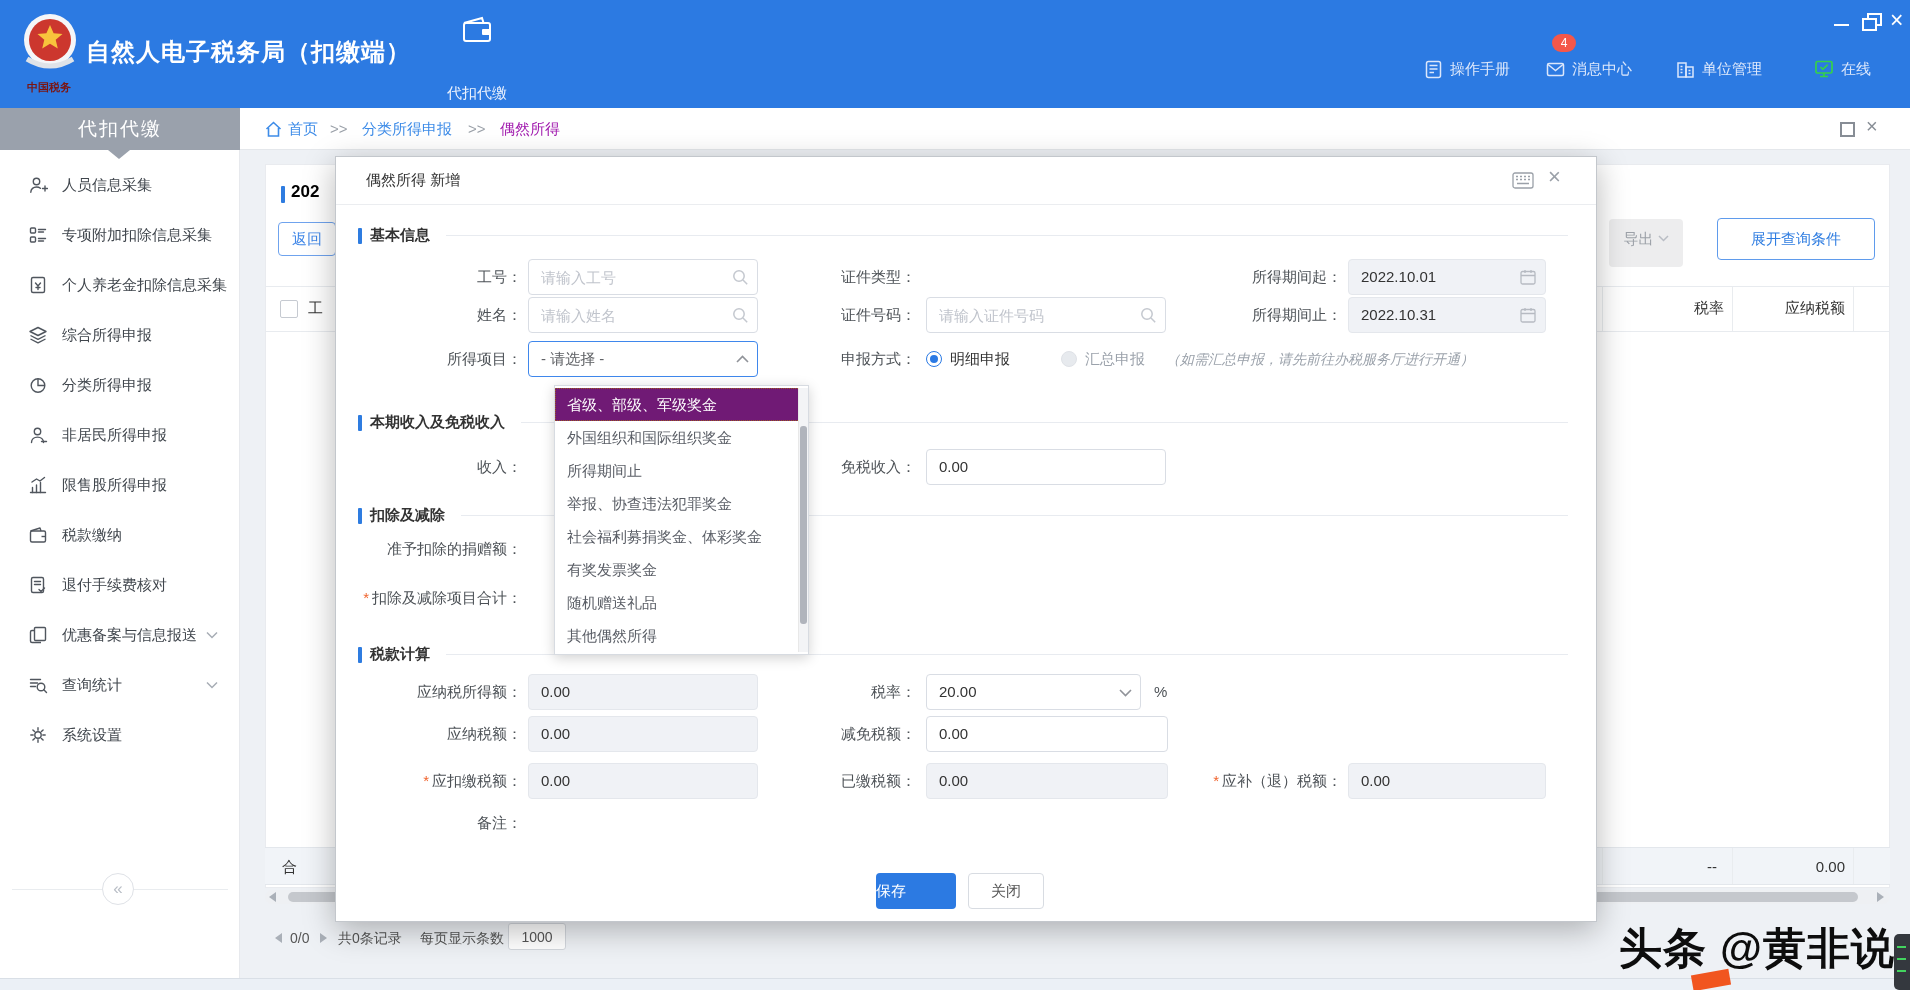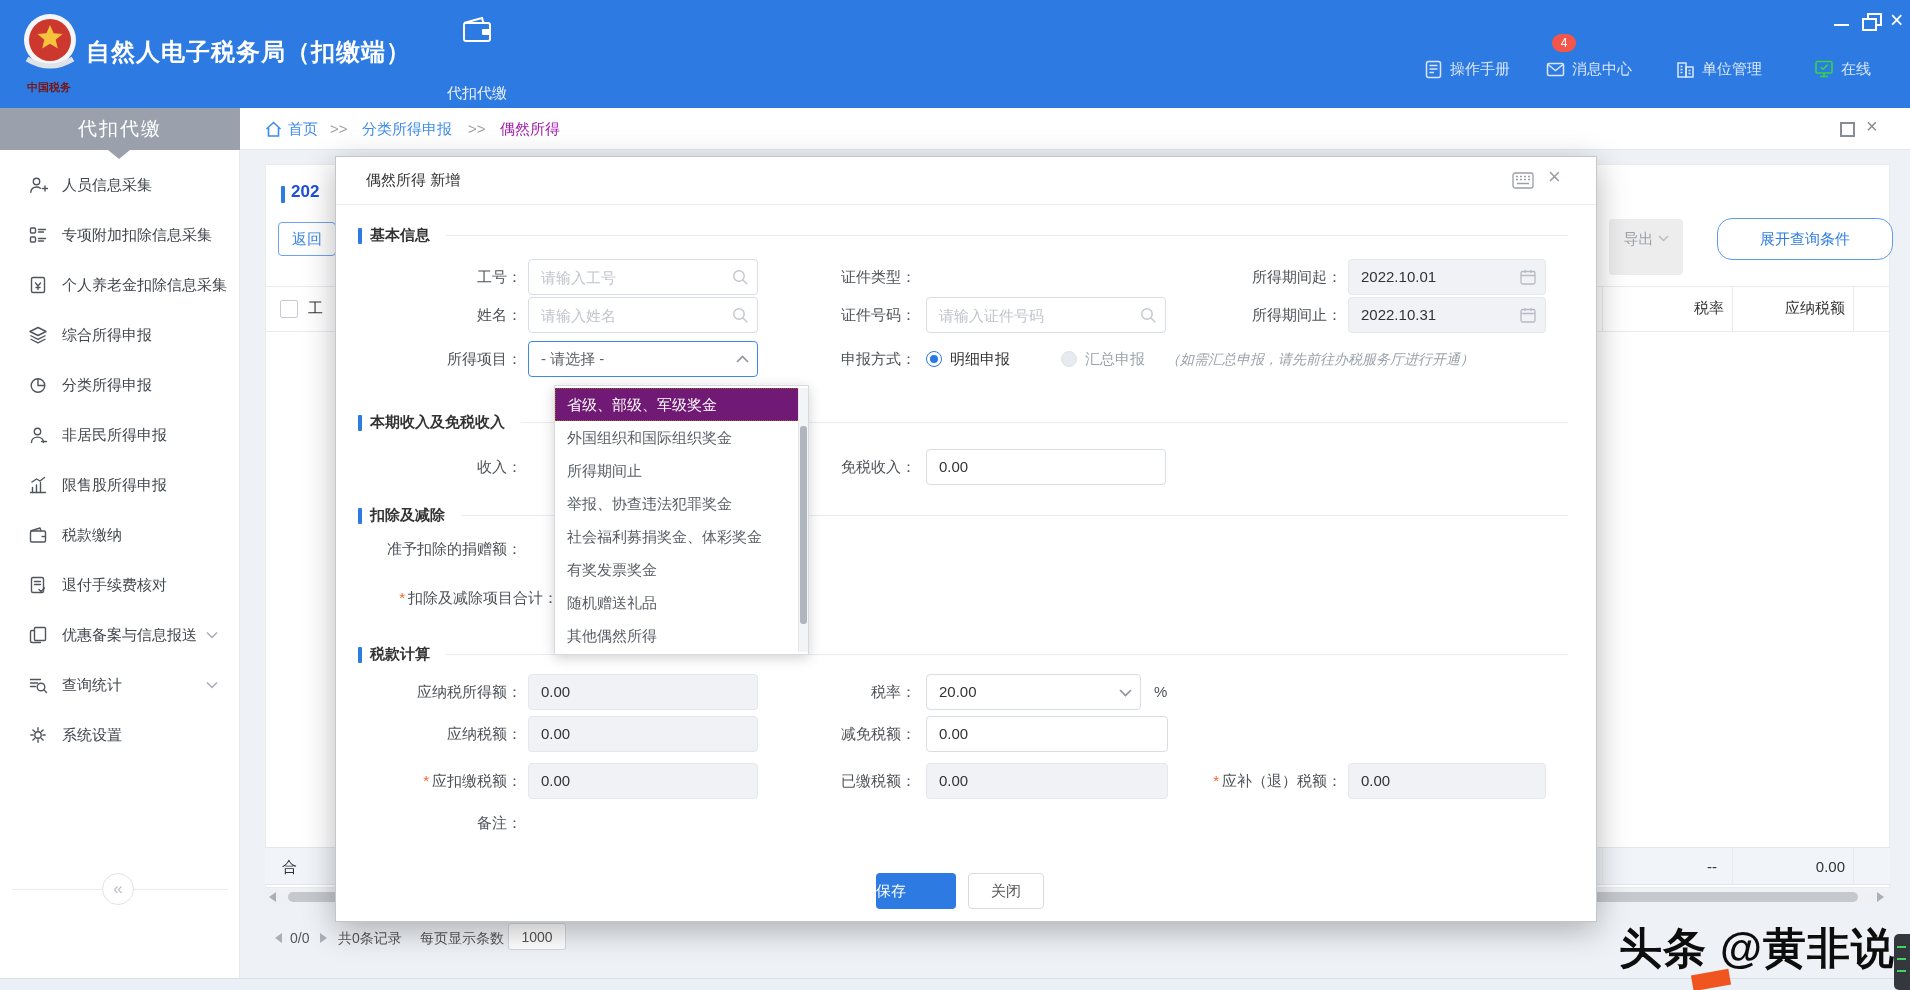--- a/index.html
+++ b/index.html
@@ -35,30 +35,30 @@
   .collapse-btn{position:absolute;left:102px;top:765px;width:32px;height:32px;border:1px solid #dfe2e7;border-radius:50%;
       background:#fff;color:#b9bec6;font-size:17px;text-align:center;line-height:29px;box-sizing:border-box;}
   
   .bcbar{position:absolute;left:240px;top:108px;width:1670px;height:42px;background:#fff;border-bottom:1px solid #e4e7eb;box-sizing:border-box;}
   .bc-txt{position:absolute;top:11px;font-size:15px;line-height:20px;}
   .bc-restore{position:absolute;left:1600px;top:14px;width:11px;height:11px;border:2px solid #878d95;}
   .bc-close{position:absolute;left:1626px;top:7px;color:#878d95;font-size:20px;}
   
   .panel{position:absolute;left:265px;top:164px;width:1625px;height:724px;background:#fff;border:1px solid #e9ebef;box-sizing:border-box;}
   .period-bar{position:absolute;left:281px;top:186px;width:4px;height:17px;background:#2e7ce0;border-radius:1px;}
-  .period-text{position:absolute;left:291px;top:182px;font-size:17px;font-weight:bold;color:#1d4ed8;text-align:center;}
+  .period-text{position:absolute;left:291px;top:182px;font-size:17px;font-weight:bold;color:#000000;text-align:center;}
   .back-btn{position:absolute;left:278px;top:222px;width:58px;height:34px;border:1px solid #6fa3ee;border-radius:4px;background:#fff;
       color:#3e86e8;font-size:15px;text-align:center;line-height:32px;box-sizing:border-box;}
   .thcheck{position:absolute;left:280px;top:300px;width:16px;height:16px;border:1px solid #c6cad1;border-radius:2px;background:#fff;}
   .hline{position:absolute;height:1px;background:#e8ebef;}
   .vsep{position:absolute;width:1px;background:#e9ecef;}
   .hcell{position:absolute;top:290px;height:36px;line-height:36px;font-size:15px;color:#333;text-align:right;}
-  .export-btn{position:absolute;left:1609px;top:219px;width:74px;height:56px;background:#ededee;border-radius:4px;color:#9ca1a8;
+  .export-btn{position:absolute;left:1609px;top:219px;width:74px;height:48px;background:#ededee;border-radius:4px;color:#9ca1a8;
       font-size:15px;text-align:center;line-height:40px;}
-  .expand-btn{position:absolute;left:1717px;top:218px;width:176px;height:42px;border:1px solid #5f9bec;border-radius:15px;background:#fff;
+  .expand-btn{position:absolute;left:1717px;top:218px;width:158px;height:42px;border:1px solid #5f9bec;border-radius:4px;background:#fff;
       color:#2f7de1;font-size:15px;text-align:center;line-height:40px;box-sizing:border-box;}
   .total-row{position:absolute;left:265px;top:847px;width:1625px;height:38px;background:#f1f4f8;
       border-top:1px solid #e3e7ec;border-bottom:1px solid #e3e7ec;box-sizing:border-box;}
   .tcell{position:absolute;top:848px;height:38px;line-height:38px;font-size:15px;color:#333;text-align:right;}
   .hs-track{position:absolute;left:265px;top:890px;width:1625px;height:14px;background:#eef0f3;border-radius:7px;}
   .hs-thumb{position:absolute;left:288px;top:892px;width:1570px;height:10px;background:#c5c8cd;border-radius:5px;}
   .tri-l{width:0;height:0;border-top:5px solid transparent;border-bottom:5px solid transparent;border-right:7px solid #aab0b8;}
   .tri-r{width:0;height:0;border-top:5px solid transparent;border-bottom:5px solid transparent;border-left:7px solid #aab0b8;}
   .pgtxt{position:absolute;top:926px;height:24px;line-height:24px;font-size:14px;color:#555;}
   .pp-box{position:absolute;left:508px;top:923px;width:58px;height:27px;border:1px solid #d3d7dd;border-radius:3px;background:#fff;
@@ -416,21 +416,21 @@
     <div class="fld" style="left:590px;top:292px;width:240px;">
       <div class="inp">0.00</div>
     </div>
 
     <div class="sec" style="top:349px;">
       <span class="bar"></span>
         <span class="t">扣除及减除</span>
         <span class="line"></span>
     </div>
     <div class="lbl" style="left:0;top:374px;width:186px;">准予扣除的捐赠额：</div>
-    <div class="lbl" style="left:0;top:423px;width:186px;padding-left:36px;">
+    <div class="lbl" style="left:0;top:423px;width:186px;">
       <span class="req">*</span><span>扣除及减除项目合计：</span>
     </div>
 
     <div class="sec" style="top:488px;">
       <span class="bar"></span>
         <span class="t">税款计算</span>
         <span class="line"></span>
     </div>
     <div class="lbl" style="left:0;top:517px;width:186px;">应纳税所得额：</div>
     <div class="fld" style="left:192px;top:517px;width:230px;">

